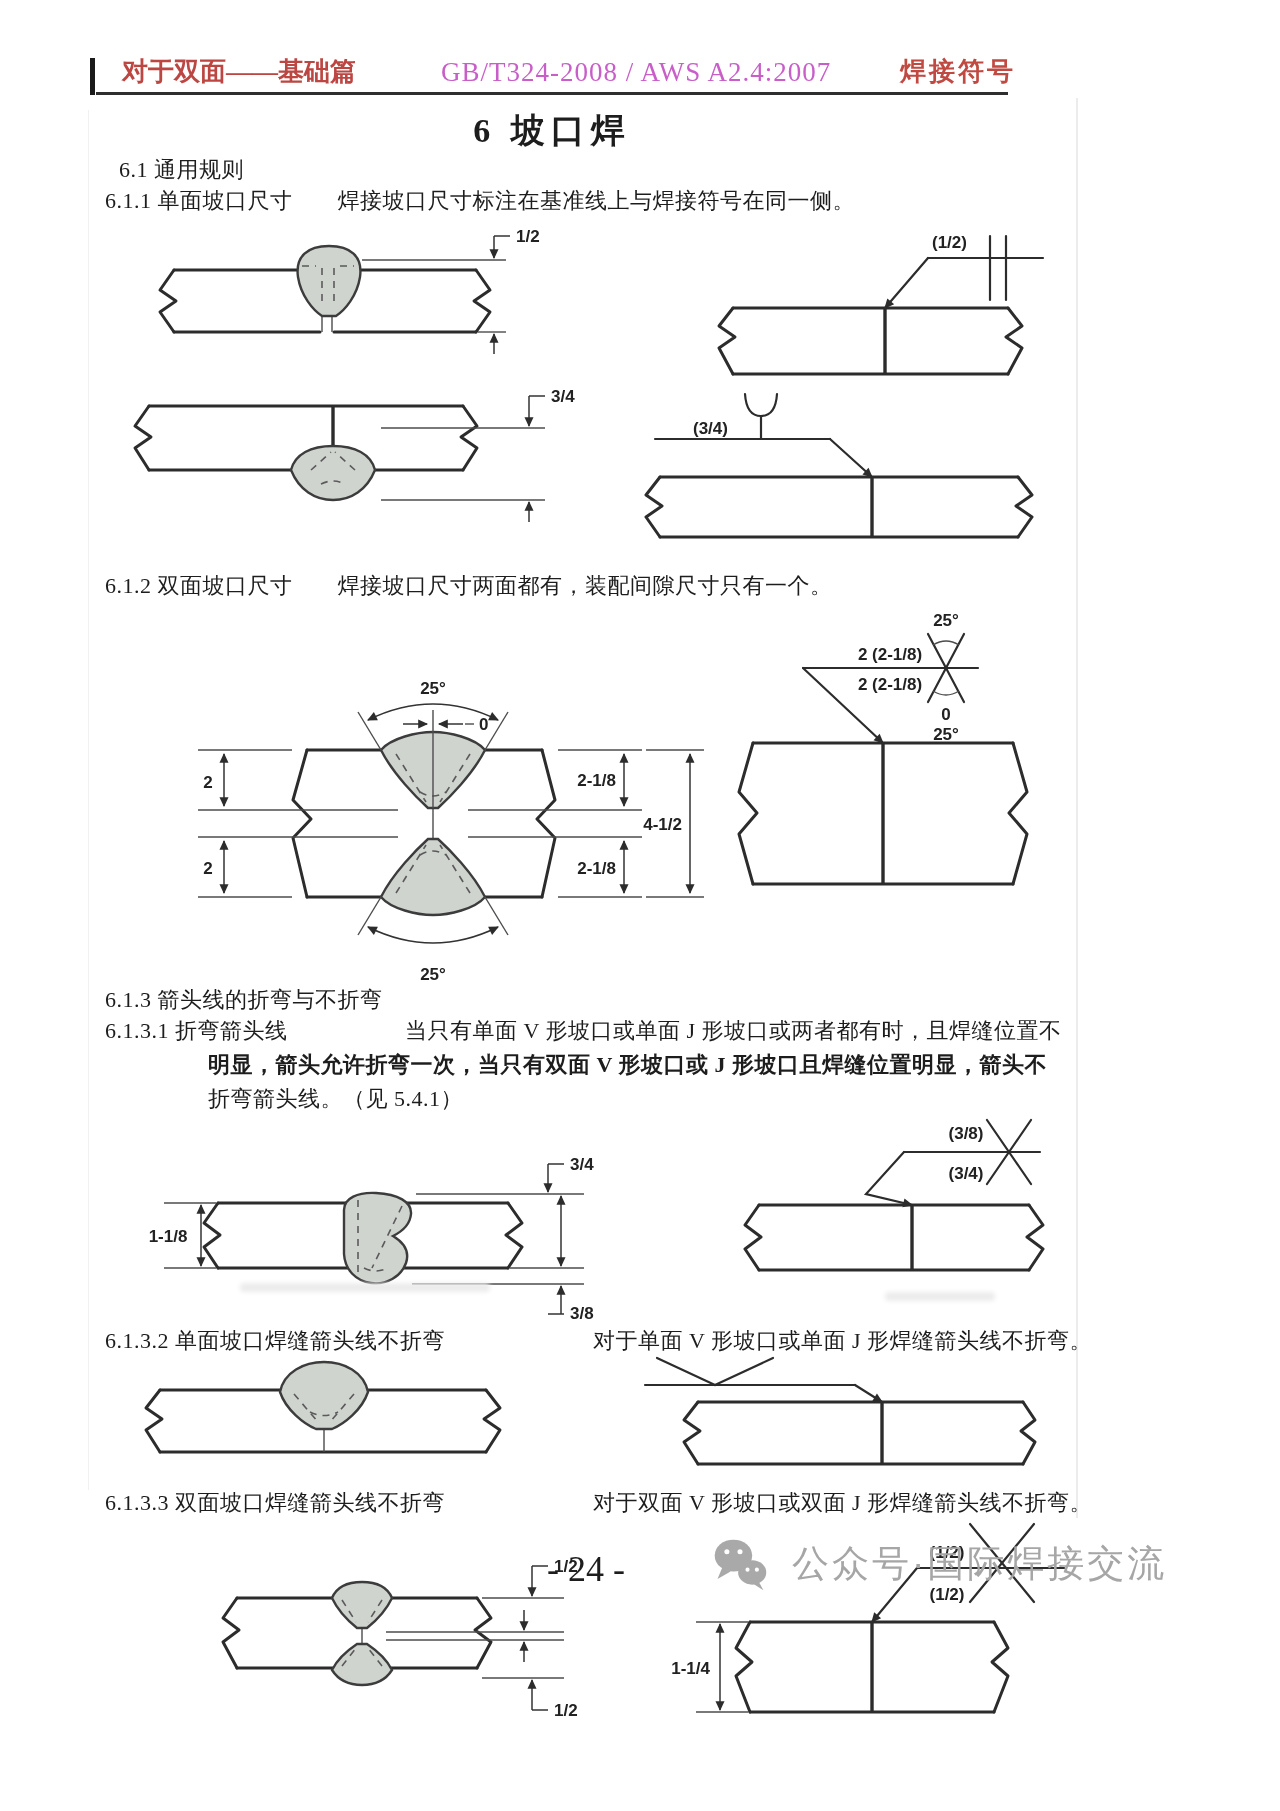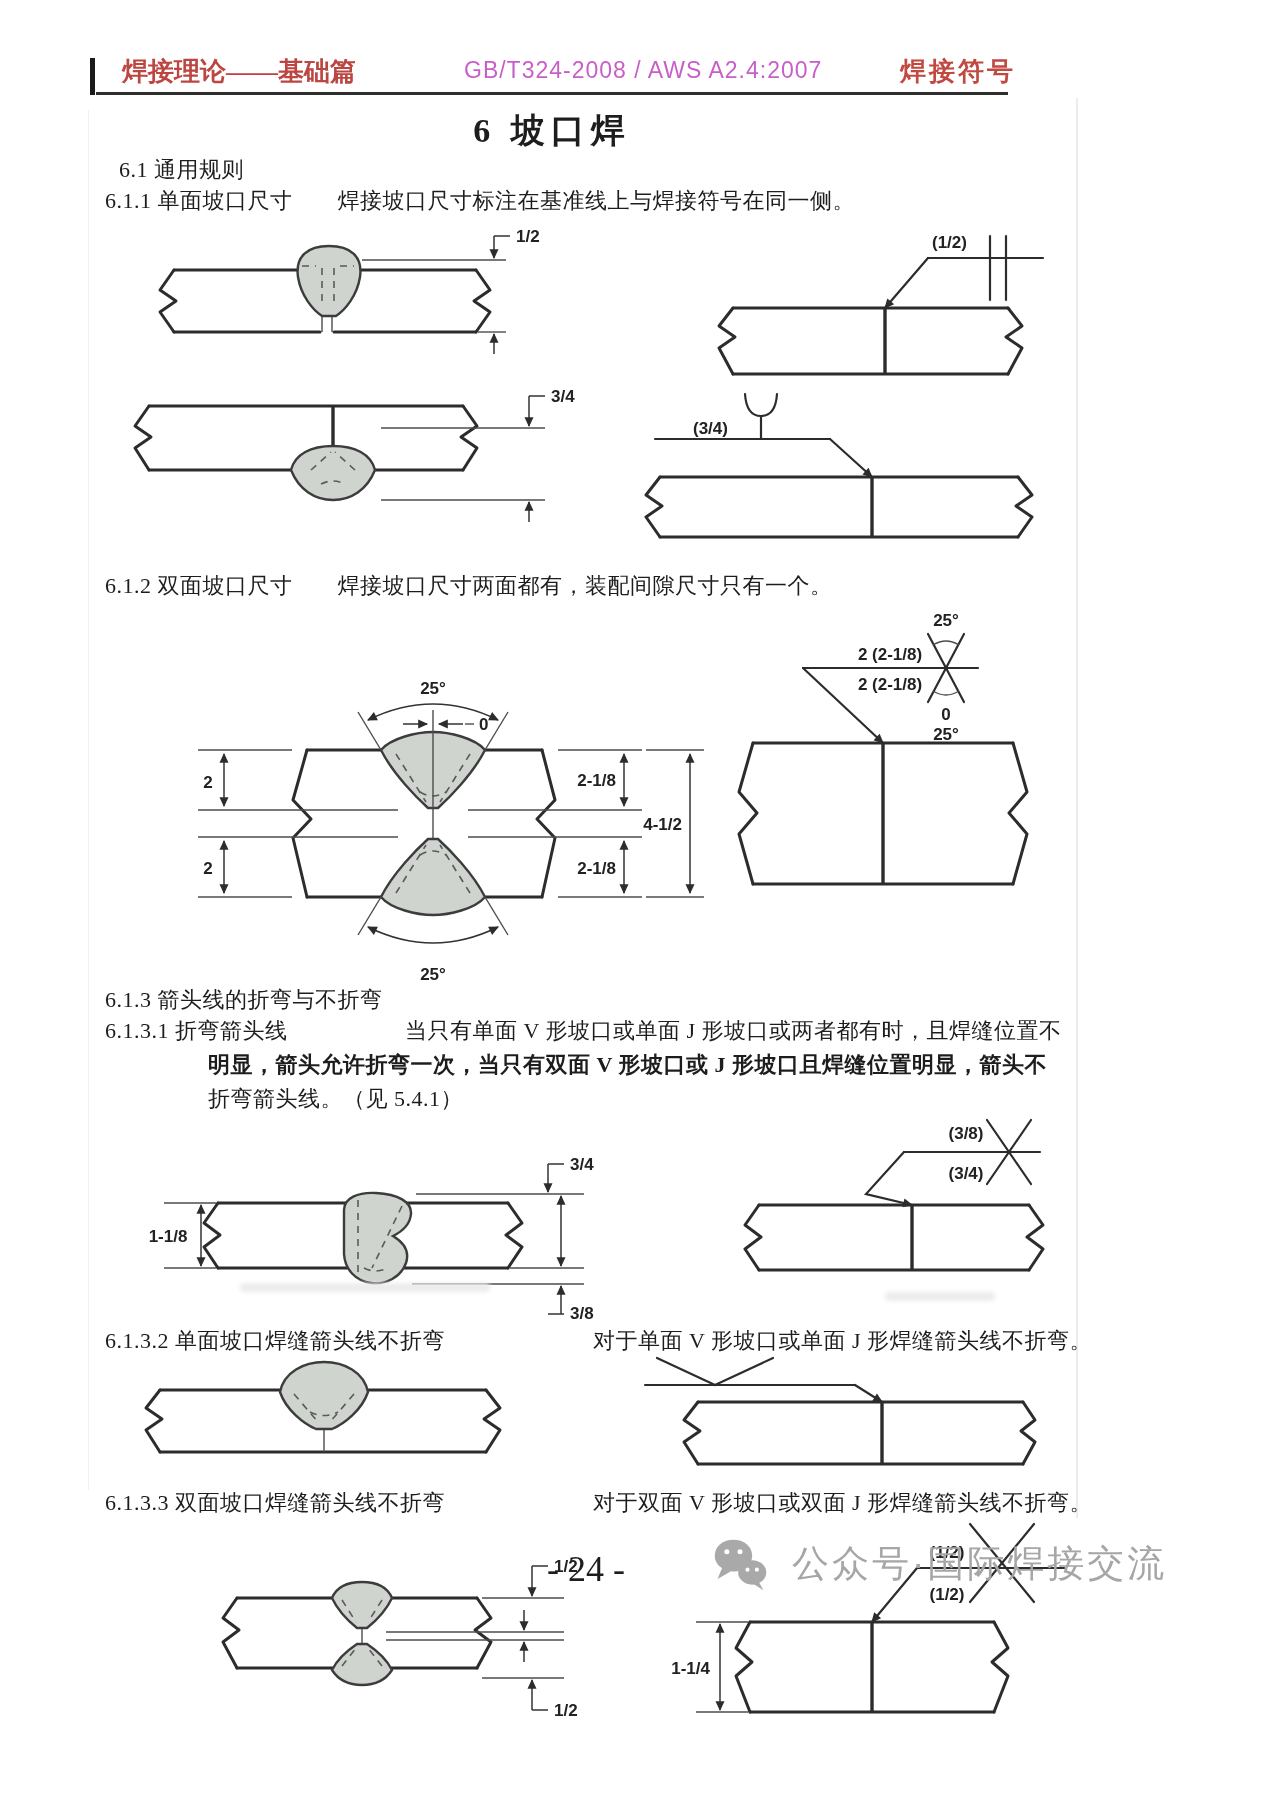--- a/index.html
+++ b/index.html
@@ -1,20 +1,20 @@
 <!DOCTYPE html>
 <html><head>
 <meta charset="utf-8">
 <style>
   html,body{margin:0;padding:0;background:#ffffff;}
   #page{position:relative;width:1280px;height:1811px;background:#ffffff;overflow:hidden;
         font-family:"Liberation Serif","DejaVu Serif",serif;color:#1d1d1d;}
   .abs{position:absolute;white-space:nowrap;}
   .hdr-left{left:122px;top:54px;font-size:26px;font-weight:bold;color:#bb4642;}
-  .hdr-center{left:464px;top:57px;font-size:23px;color:#c85fc8;font-family:Liberation Sans, sans-serif;letter-spacing:1px;}
+  .hdr-center{left:441px;top:57px;font-size:27px;color:#c85fc8;font-family:Liberation Serif, serif;letter-spacing:1px;}
   .hdr-right{left:900px;top:54px;font-size:26px;font-weight:bold;color:#c04a42;letter-spacing:3px;}
   .hdr-rule{left:96px;top:92px;width:912px;height:3px;background:#2e2e2e;}
   .hdr-tick{left:90px;top:58px;width:5px;height:37px;background:#1a1a1a;}
   .edge-r{left:1076px;top:98px;width:2px;height:1420px;background:#ececec;}
   .edge-l{left:88px;top:110px;width:1px;height:1380px;background:#f1f1f1;}
   .title{left:97px;top:108px;width:910px;text-align:center;font-size:34px;font-weight:bold;letter-spacing:6px;}
   .body-t{font-size:22px;letter-spacing:0.5px;}
   .svgbox{position:absolute;}
   .smudge{position:absolute;background:#ececec;filter:blur(2px);border-radius:4px;}
   .pagenum{left:505px;top:1548px;width:120px;text-align:right;font-size:36px;}
@@ -37,21 +37,21 @@
 
   <svg style="position:absolute;width:0;height:0" aria-hidden="true">
     <defs>
       <marker id="ah" viewBox="0 0 10 10" refX="8.6" refY="5" markerWidth="11" markerHeight="11" orient="auto-start-reverse" markerUnits="userSpaceOnUse">
         <path d="M0.6,0.9 L9.6,5 L0.6,9.1 Z" fill="#2c2c2c"></path>
       </marker>
     </defs>
   </svg>
 
   <div class="abs hdr-tick"></div>
-  <div class="abs hdr-left">焊接理论——基础篇</div>
+  <div class="abs hdr-left">对于双面——基础篇</div>
   <div class="abs hdr-center">GB/T324-2008 / AWS A2.4:2007</div>
   <div class="abs hdr-right">焊接符号</div>
   <div class="abs hdr-rule"></div>
   <div class="abs edge-r"></div>
   <div class="abs edge-l"></div>
 
   <div class="abs title">6 坡口焊</div>
   <div class="abs body-t" style="left:119px;top:155px;">6.1 通用规则</div>
   <div class="abs body-t" style="left:105px;top:186px;">6.1.1 单面坡口尺寸　　焊接坡口尺寸标注在基准线上与焊接符号在同一侧。</div>
   <div class="abs body-t" style="left:105px;top:571px;">6.1.2 双面坡口尺寸　　焊接坡口尺寸两面都有，装配间隙尺寸只有一个。</div>

